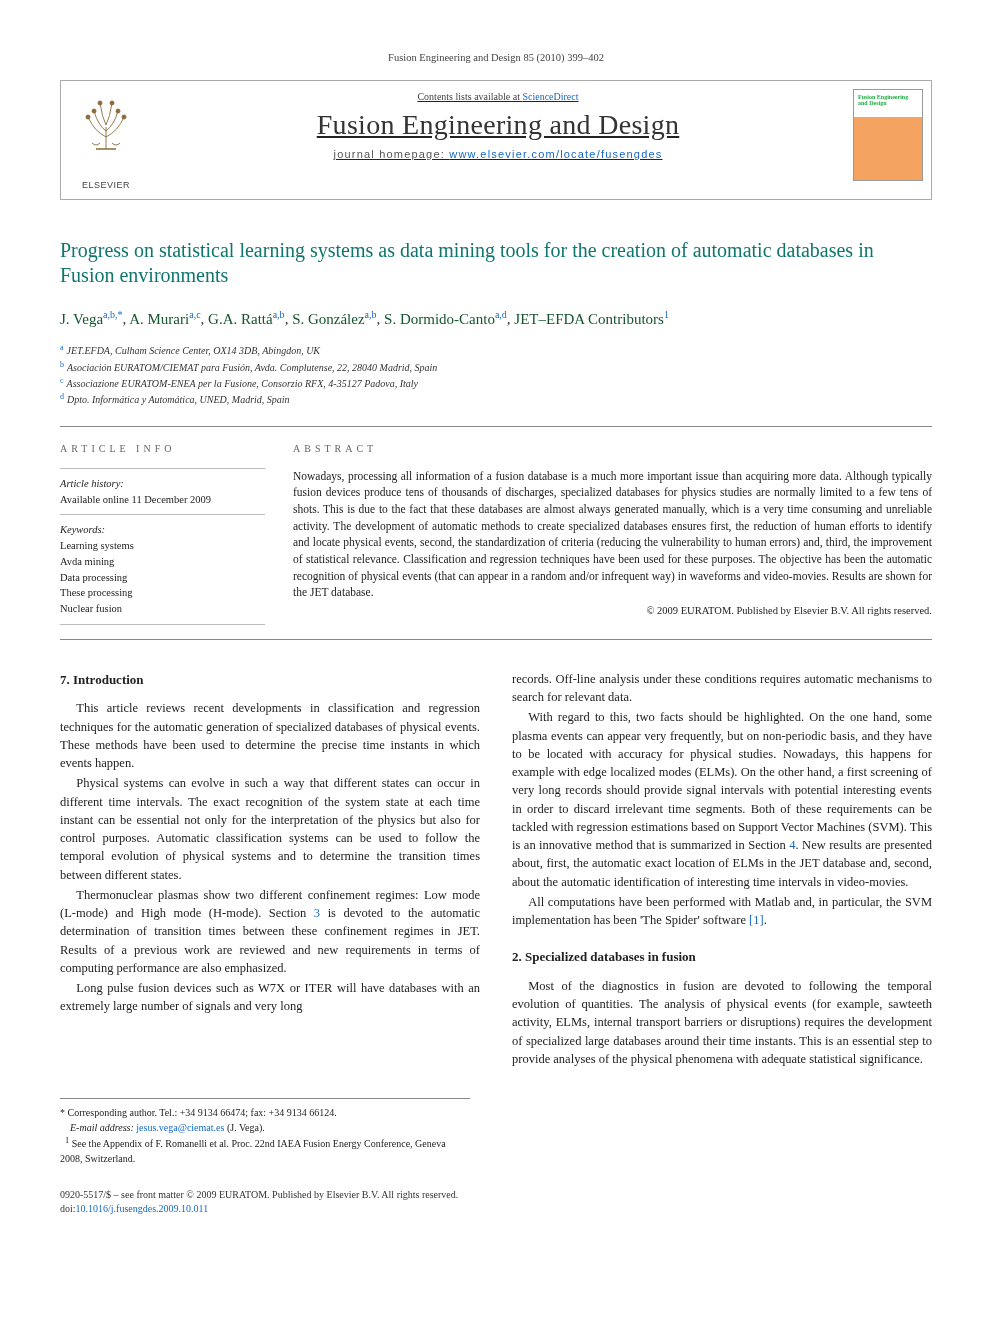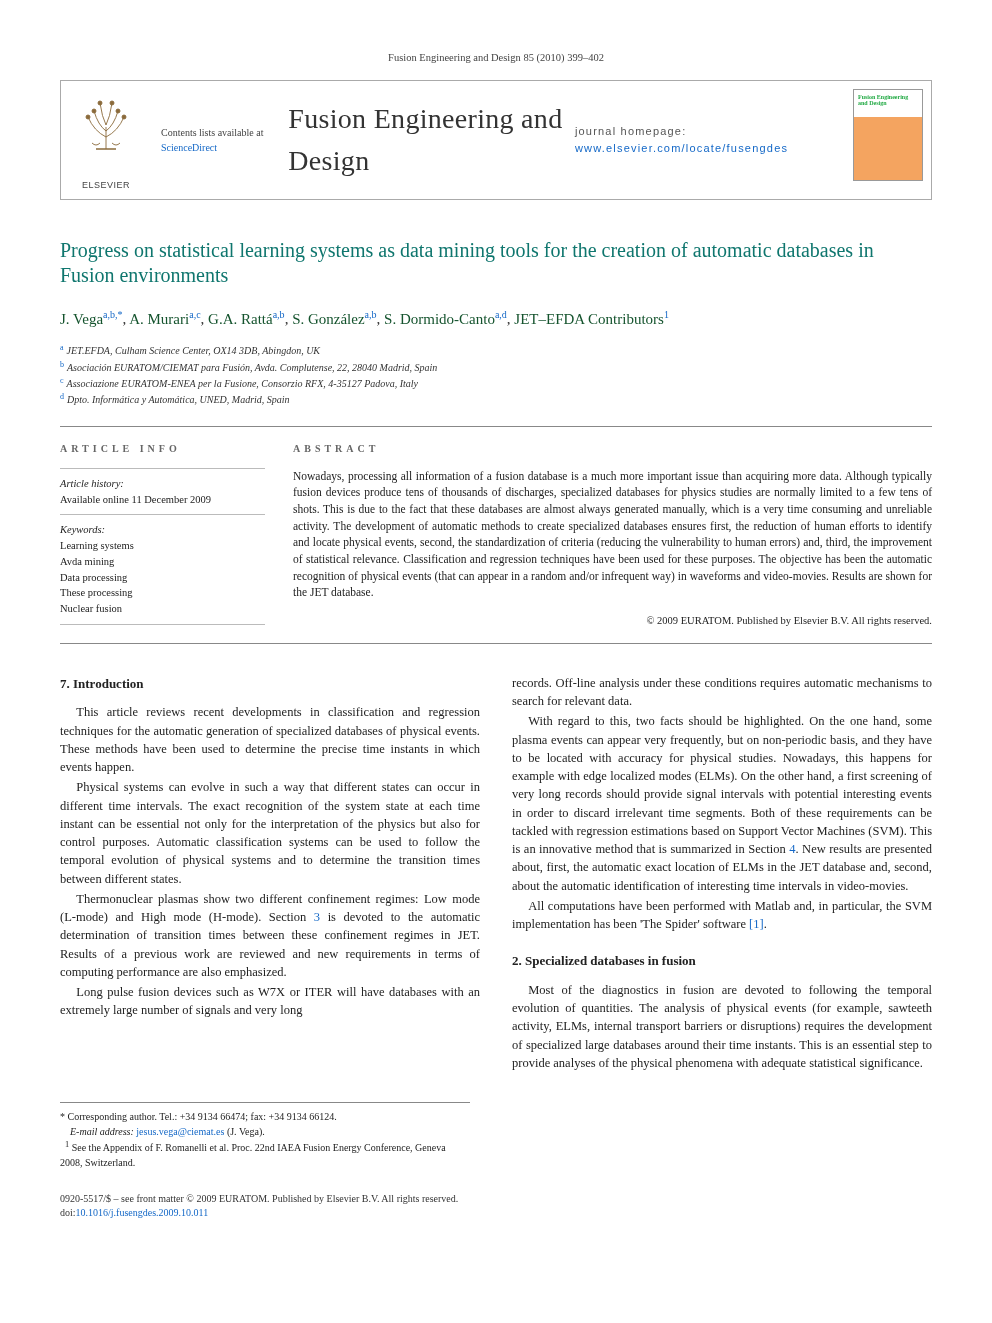--- a/index.html
+++ b/index.html
@@ -36,24 +36,25 @@
   }
   .elsevier-tree {
     width: 60px; height: 66px;
     display: flex; justify-content: center; align-items: center;
   }
   .elsevier-tree svg { width: 100%; height: 100%; }
   .elsevier-label { font-size: 9px; letter-spacing: 0.5px; color: #444; margin-top: 2px; font-family: Arial, sans-serif; }
   .masthead-center {
     flex: 1;
     display: flex;
-    flex-direction: row;
-    justify-content: center;
+    flex-direction: column;
+    justify-content: flex-start;
     align-items: center;
     padding: 8px 10px;
+    text-decoration: underline;
   }
   .contents-avail { font-size: 10px; color: #444; }
   .contents-avail a { color: #1468c7; text-decoration: none; }
   .journal-name {
     font-family: 'Times New Roman', serif;
     font-size: 28px;
     font-weight: normal;
     color: #333;
     letter-spacing: 0.3px;
   }
@@ -102,34 +103,34 @@
     padding: 14px 0 14px 0;
     border-top: 1px solid #888;
     border-bottom: 1px solid #888;
     margin-bottom: 30px;
   }
   .info-col { width: 205px; flex-shrink: 0; }
   .info-col h4, .abs-col h4 {
     font-size: 10px;
     letter-spacing: 4px;
     color: #666;
-    font-weight: bold;
+    font-weight: normal;
     text-transform: uppercase;
     margin-bottom: 12px;
   }
   .info-block {
     border-top: 1px solid #bbb;
     padding: 7px 0;
     font-size: 10.5px;
     line-height: 1.5;
   }
   .info-block .ital { font-style: italic; }
   .abs-col { flex: 1; }
   .abs-text { font-size: 11.5px; text-align: justify; line-height: 1.45; }
-  .abs-copy { font-size: 10.5px; text-align: right; margin-top: 12px; }
+  .abs-copy { font-size: 10.5px; text-align: right; margin-top: 2px; }
   .body-columns {
     display: flex;
     gap: 32px;
   }
   .body-col { flex: 1; }
   .body-col p { text-align: justify; text-indent: 1.3em; font-size: 12.5px; line-height: 1.46; margin-bottom: 2px; }
   .body-col h2 { font-size: 13px; font-weight: bold; margin: 0 0 10px 0; }
   .body-col h2.spaced { margin-top: 18px; }
   .sec-link { color: #1468c7; text-decoration: none; }
   .cite-link { color: #1468c7; text-decoration: none; }

